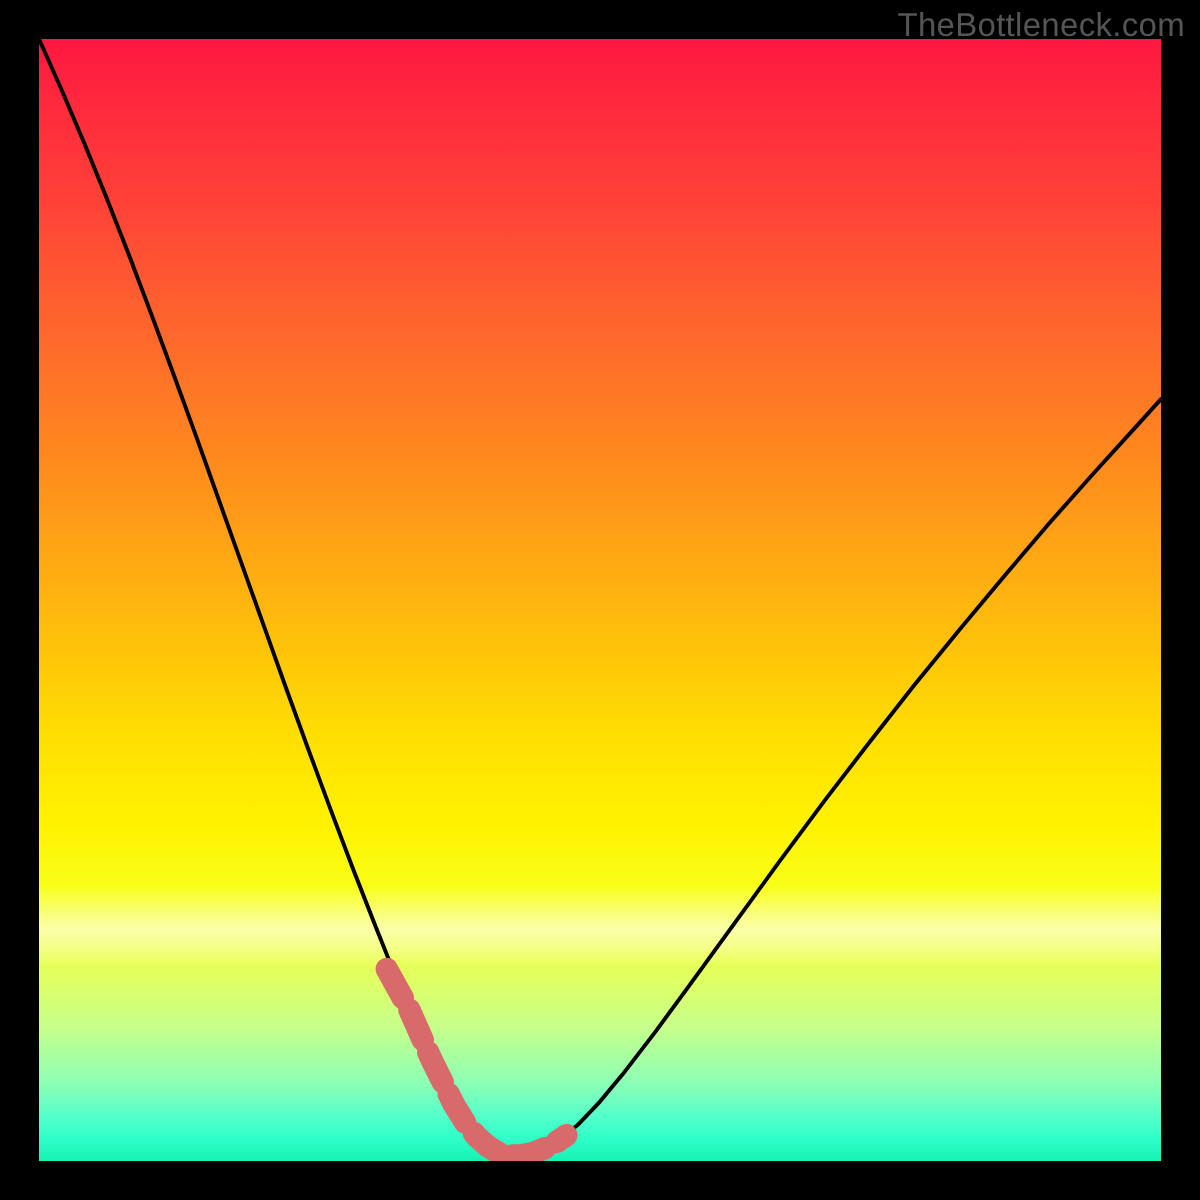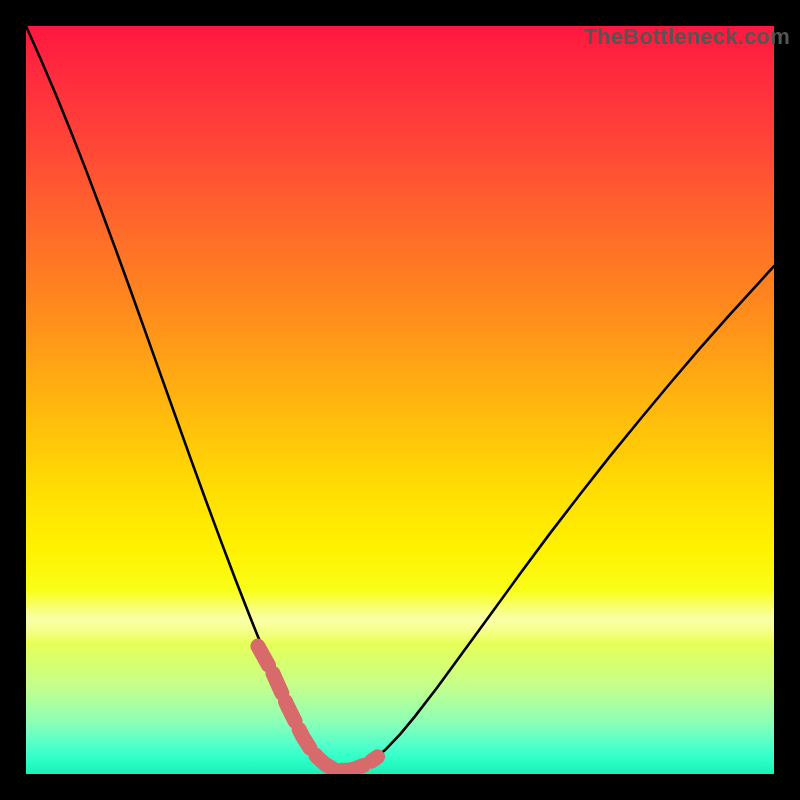--- a/index.html
+++ b/index.html
@@ -16,25 +16,24 @@
     width: 800px;
     height: 800px;
     background: #000;
   }
   .watermark {
     position: absolute;
     top: 4px;
     right: 10px;
     color: #555;
     font-size: 22px;
-    font-weight: 700;
+    font-weight: 400;
     letter-spacing: 0.2px;
     z-index: 5;
     user-select: none;
-    margin-top: 20px;
   }
   .plot-area {
     position: absolute;
     left: 26px;
     top: 26px;
     width: 748px;
     height: 748px;
     overflow: hidden;
   }
   .gradient-bg {

